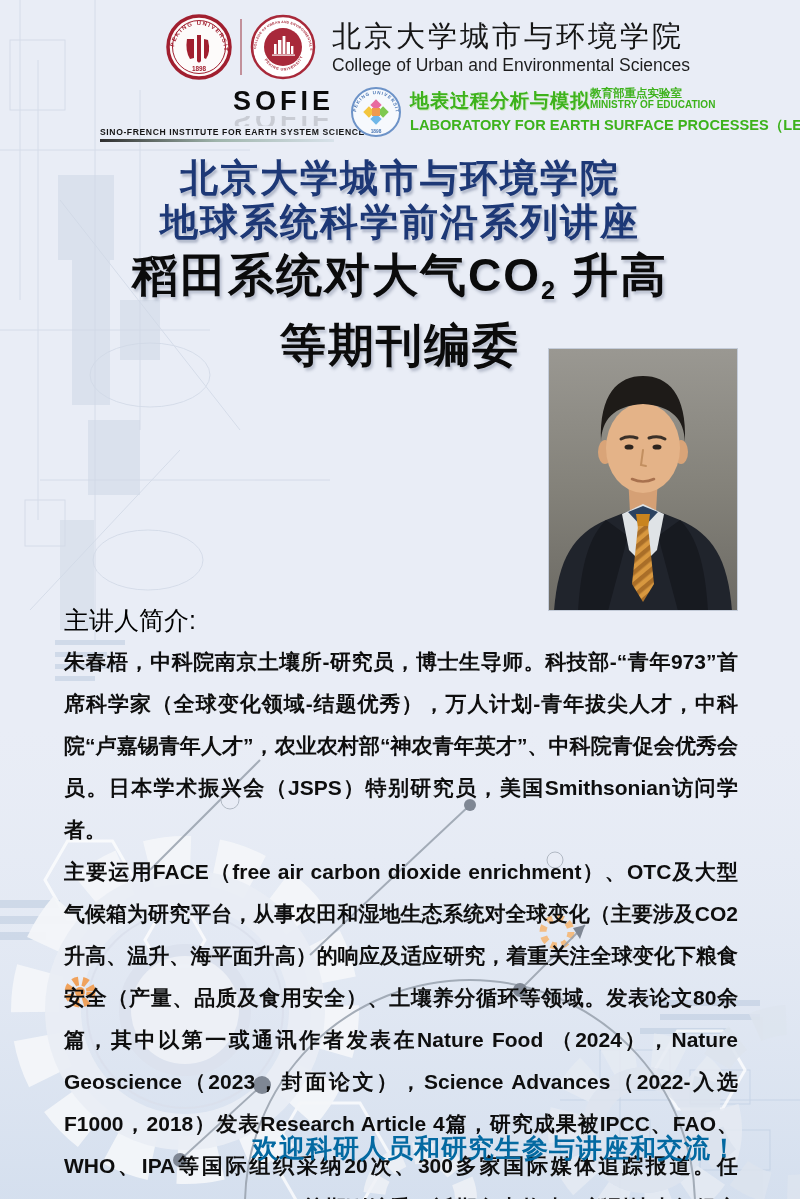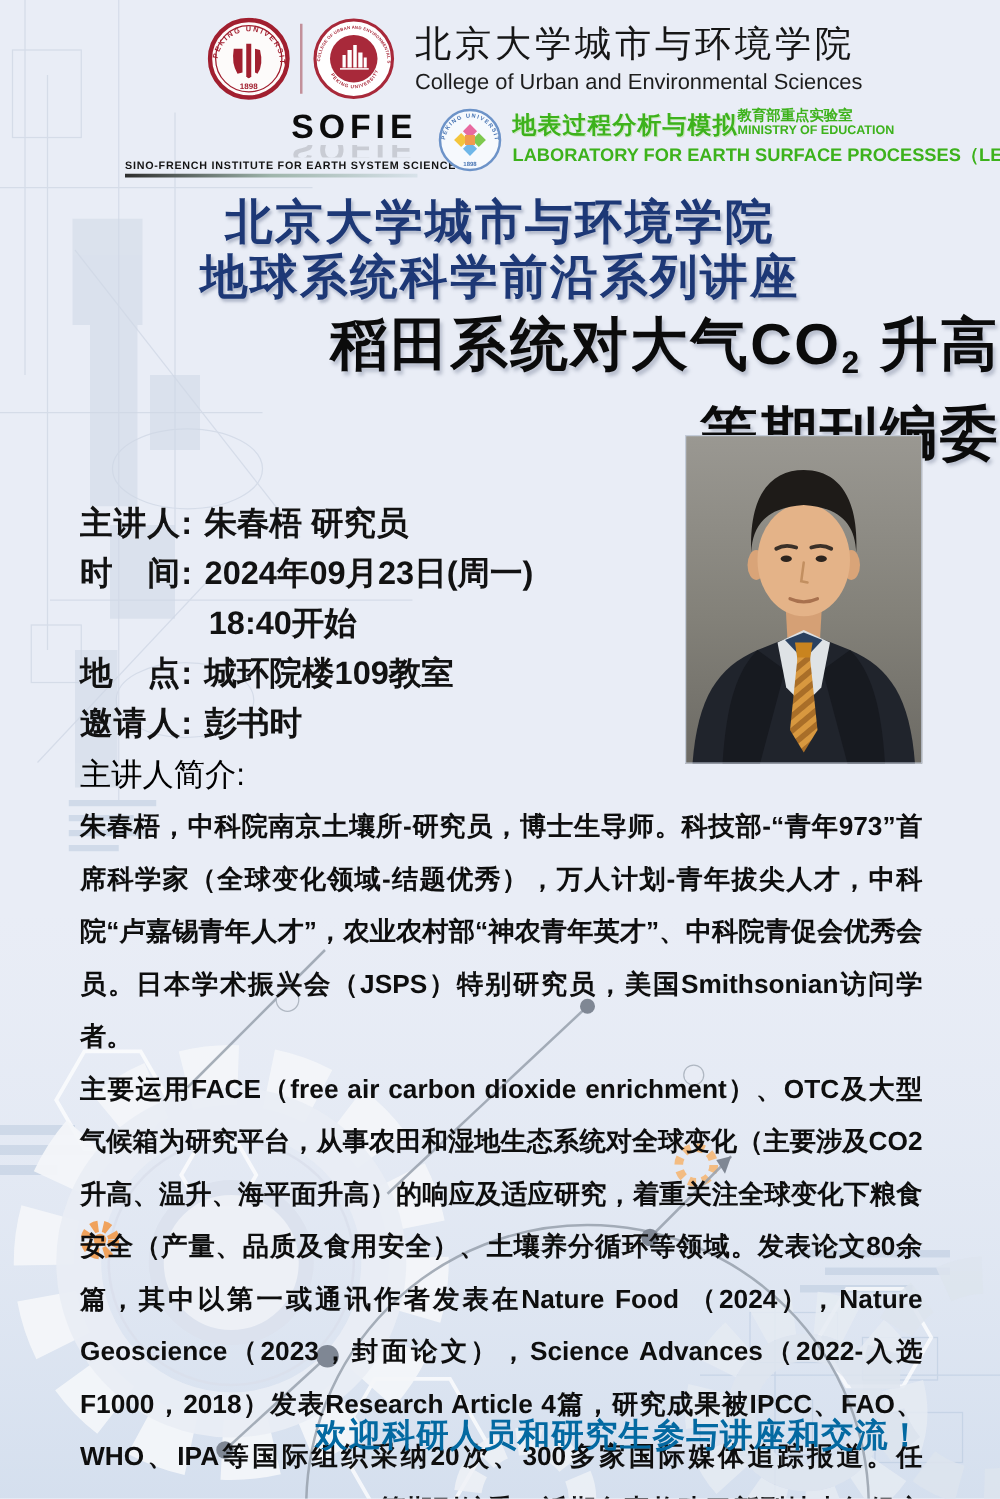--- a/index.html
+++ b/index.html
@@ -34,21 +34,21 @@
     text-shadow:1px 1px 0 #c9e6bd;}
   .lesp-moe{margin-left:0;padding-top:1px;}
   .lesp-moe-cn{font-size:11.5px;font-weight:700;color:#3db21c;line-height:13px;white-space:nowrap;}
   .lesp-moe-en{font-size:10px;font-weight:700;color:#3db21c;line-height:10px;white-space:nowrap;}
   .lesp-name-en{font-size:14.6px;font-weight:700;color:#3db21c;line-height:19px;white-space:nowrap;}
 
   
   .series-title{top:156px;left:0;width:800px;text-align:center;
     color:#1d3876;font-size:38px;font-weight:700;letter-spacing:2px;line-height:44px;
     text-shadow:1.5px 2.5px 2.5px rgba(105,115,145,.45);}
-  .main-title{top:248px;left:0;width:800px;text-align:right;
+  .main-title{top:248px;left:0;width:800px;text-align:center;
     color:#0b0b0b;font-size:46px;font-weight:700;letter-spacing:2px;line-height:55px;
     text-shadow:2px 3px 3px rgba(110,120,145,.4);}
   .main-title .sub{font-size:.55em;vertical-align:-0.3em;}
 
   
   .info{top:398px;left:64px;width:470px;font-size:26px;font-weight:700;color:#121212;}
   .info-row{line-height:40px;white-space:nowrap;}
   .info-row .lbl{letter-spacing:1px;}
   .info-row .val{margin-left:9px;}
   .info-row.indent{padding-left:94px;}
@@ -256,37 +256,20 @@
   <div class="layer series-title">
     <div>北京大学城市与环境学院</div>
     <div>地球系统科学前沿系列讲座</div>
   </div>
 
   <div class="layer main-title">
     <div><span>稻田系统对大气CO</span><span class="sub">2</span><span> 升高</span></div>
     <div>等期刊编委</div>
   </div>
 
-  <div class="layer info">
-    <div class="info-row">
-      <span class="lbl">主讲人:</span><span class="val">朱春梧 研究员</span>
-    </div>
-    <div class="info-row">
-      <span class="lbl">时　间:</span><span class="val">2024年09月23日(周一)</span>
-    </div>
-    <div class="info-row indent">
-      <span class="val">18:40开始</span>
-    </div>
-    <div class="info-row">
-      <span class="lbl">地　点:</span><span class="val">城环院楼109教室</span>
-    </div>
-    <div class="info-row">
-      <span class="lbl">邀请人:</span><span class="val">彭书时</span>
-    </div>
-  </div>
 
   <svg class="layer photo" width="190" height="263" viewBox="0 0 190 263">
     <defs>
       <linearGradient id="pbg" x1="0" y1="0" x2="0" y2="1">
         <stop offset="0" stop-color="#9a9892"></stop>
         <stop offset="0.55" stop-color="#838179"></stop>
         <stop offset="1" stop-color="#6c6a64"></stop>
       </linearGradient>
       <pattern id="tiestripe" width="9" height="9" patternTransform="rotate(50)" patternUnits="userSpaceOnUse">
         <rect width="9" height="9" fill="#d8983f"></rect>

